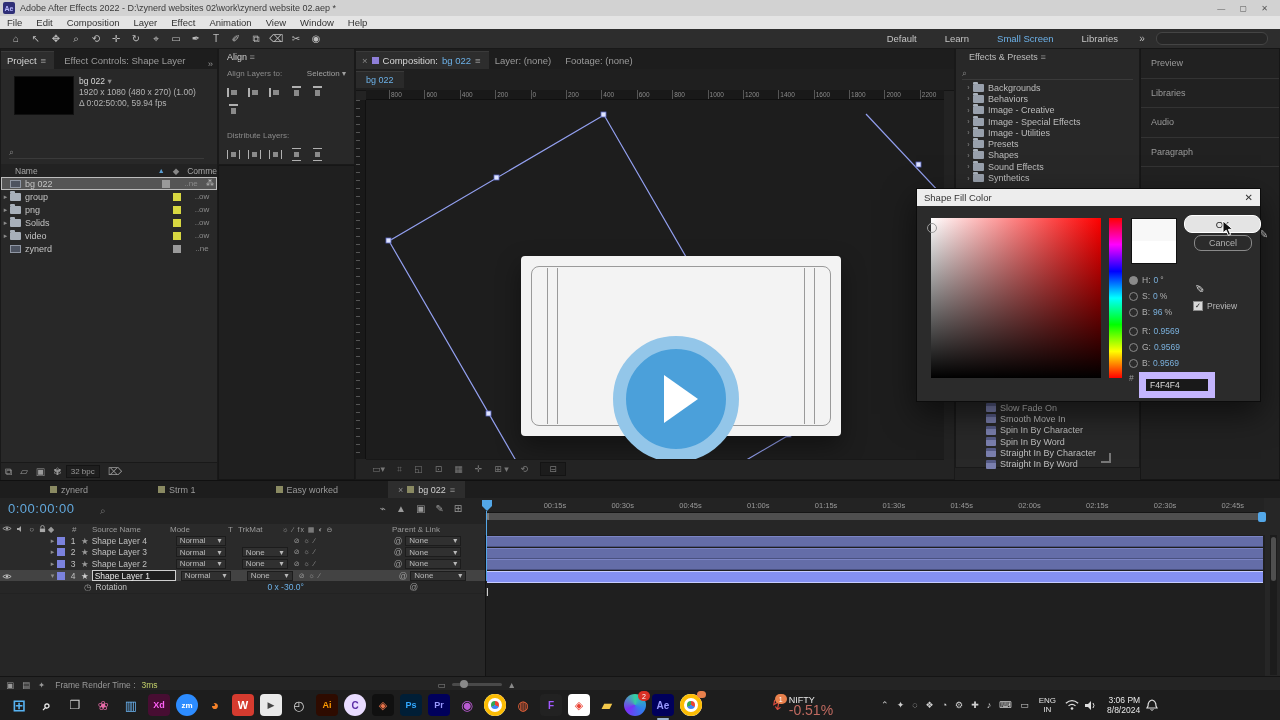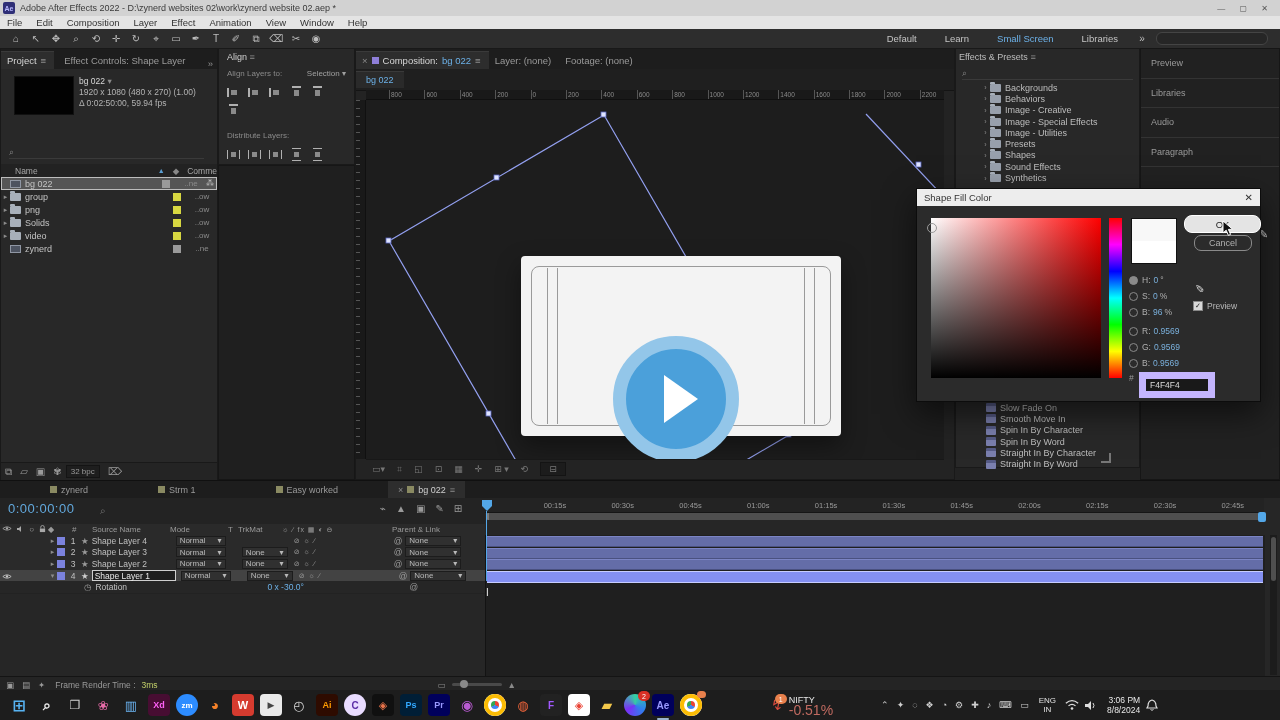--- a/index.html
+++ b/index.html
@@ -63,21 +63,21 @@
   .card .vl{position:absolute;top:12px;bottom:12px;width:1px;background:#9a9a9a;}
   .playbtn{position:absolute;left:92px;top:80px;width:100px;height:100px;border-radius:50%;
     background:#4ba0da;border:13px solid #93c6e9;}
   .playbtn::after{content:"";position:absolute;left:38px;top:26px;border-left:34px solid #fff;
     border-top:24px solid transparent;border-bottom:24px solid transparent;}
   .viewbar{left:10px;top:410px;width:578px;height:18px;background:#232323;border-top:1px solid #181818;
     font-size:9px;color:#777;}
   .viewbar i{font-style:normal;margin:0 6px;}
   
   .etree{font-size:9px;color:#bdbdbd;}
-  .etree .row{display:flex;align-items:center;height:11.3px;padding-left:25px;}
+  .etree .row{display:flex;align-items:center;height:11.3px;padding-left:8px;}
   .presetic{width:10px;height:9px;background:#7a7fae;border-radius:1px;display:inline-block;margin-right:4px;
     background-image:linear-gradient(#565b86,#565b86);background-size:10px 3px;background-repeat:no-repeat;}
   
   .rsec{height:28.5px;border-bottom:1px solid #333;display:flex;align-items:center;padding-left:10px;
     font-size:9px;color:#9a9a9a;}
   
   #dialog{left:916px;top:188px;width:343px;height:212px;background:#2b2b2b;border:1px solid #0c0c0c;
     box-shadow:0 12px 30px rgba(0,0,0,.55);z-index:50;}
   #dialog .dtitle{height:17px;background:#ededed;color:#333;font-size:9.5px;display:flex;align-items:center;padding:0 7px;}
   #dialog .dtitle .x{margin-left:auto;color:#333;font-size:10px;}
@@ -369,21 +369,21 @@
       <i>⊡</i>
       <i>▦</i>
       <i>✛</i>
       <i>⊞ ▾</i>
       <i>⟲</i>
       <i style="background:#1c1c1c;border:1px solid #141414;padding:1px 8px">⊟</i>
     </div>
   </div>
 
   <div class="abs panel" style="left:955px;top:48px;width:185px;height:420px">
-    <div class="fl" style="height:16px;padding-left:3px;font-size:9px;color:#bdbdbd">
+    <div class="fl" style="height:16px;padding-left:13px;font-size:9px;color:#bdbdbd">
       <span>Effects &amp; Presets</span>&nbsp;<span class="dim">≡</span>
     </div>
     <div class="fl" style="margin:2px 6px;height:12px;border-bottom:1px solid #3a3a3a;font-size:9px;color:#8a8a8a">
       <span>⌕</span>
     </div>
     <div class="etree">
         <div class="row">
         <span class="caret">›</span>
           <span class="folder" style="background:#98a0ac"></span>
         <span>Backgrounds</span>

